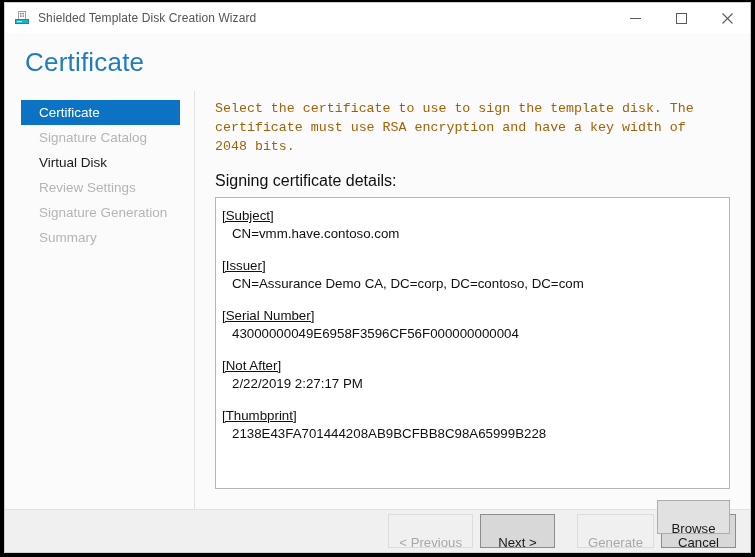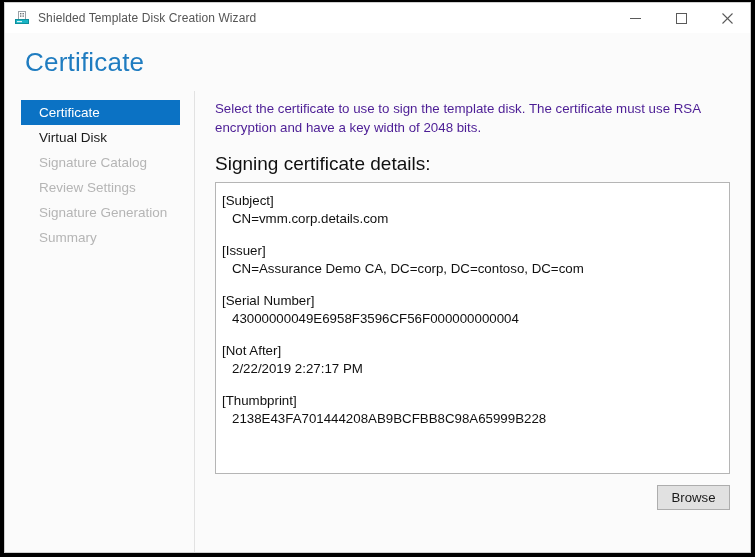--- a/index.html
+++ b/index.html
@@ -122,62 +122,63 @@
 
   #content {
     flex: 1;
     padding: 8px 20px 0 20px;
     box-sizing: border-box;
     position: relative;
     min-width: 0;
   }
   #instructions {
     font-size: 13.3px;
-    color: #4c1d95;
+    color: #a16207;
     line-height: 19px;
     margin: 0;
     padding-right: 6px;
+    font-family: Liberation Mono, monospace;
   }
   #details-label {
-    font-size: 19px;
+    font-size: 16px;
     color: #101010;
     margin-top: 16px;
   }
   #cert-box {
     margin-top: 7px;
     height: 292px;
     background: #ffffff;
     border: 1px solid #b5b5b5;
     box-sizing: border-box;
     padding: 9px 10px 0 6px;
     overflow: hidden;
     font-size: 13.3px;
     color: #101010;
     line-height: 18px;
   }
-  .cert-key { margin: 0; }
+  .cert-key { margin: 0; text-decoration: underline; }
   .cert-val { margin: 0 0 14px 10px; }
   .cert-val.last { margin-bottom: 0; }
 
   #browse-row {
     display: flex;
     justify-content: flex-end;
     margin-top: 11px;
   }
 
   
   .btn {
     font-family: "Liberation Sans", sans-serif;
     font-size: 13.2px;
     color: #1a1a1a;
     background: #e1e1e1;
     border: 1px solid #adadad;
     height: 25px;
     min-width: 73px;
-    padding: 0 10px;
+    padding: 16px 10px;
     box-sizing: border-box;
     line-height: 23px;
     text-align: center;
     white-space: nowrap;
   }
   .btn.disabled {
     color: #a8a8a8;
     background: #f0f0f0;
     border-color: #dcdcdc;
   }
@@ -242,34 +243,34 @@
   </div>
 
   <div id="header">
     <div id="page-title">Certificate</div>
   </div>
 
   <div id="body-area">
 
     <div id="sidebar">
       <div class="nav-item selected">Certificate</div>
+      <div class="nav-item disabled">Signature Catalog</div>
       <div class="nav-item">Virtual Disk</div>
-      <div class="nav-item disabled">Signature Catalog</div>
       <div class="nav-item disabled">Review Settings</div>
       <div class="nav-item disabled">Signature Generation</div>
       <div class="nav-item disabled">Summary</div>
     </div>
 
     <div id="content">
       <p id="instructions">Select the certificate to use to sign the template disk. The certificate must use RSA encryption and have a key width of 2048 bits.</p>
       <div id="details-label">Signing certificate details:</div>
 
       <div id="cert-box">
         <div class="cert-key">[Subject]</div>
-        <div class="cert-val">CN=vmm.corp.details.com</div>
+        <div class="cert-val">CN=vmm.have.contoso.com</div>
 
         <div class="cert-key">[Issuer]</div>
         <div class="cert-val">CN=Assurance Demo CA, DC=corp, DC=contoso, DC=com</div>
 
         <div class="cert-key">[Serial Number]</div>
         <div class="cert-val">43000000049E6958F3596CF56F000000000004</div>
 
 
         <div class="cert-key">[Not After]</div>
         <div class="cert-val">2/22/2019 2:27:17 PM</div>
@@ -277,14 +278,23 @@
         <div class="cert-key">[Thumbprint]</div>
         <div class="cert-val last">2138E43FA701444208AB9BCFBB8C98A65999B228</div>
       </div>
 
       <div id="browse-row">
         <button class="btn">Browse</button>
       </div>
     </div>
   </div>
 
+  <div id="footer">
+    <button class="btn disabled">&lt; Previous</button>
+    <div class="gap-sm"></div>
+    <button class="btn default">Next &gt;</button>
+    <div class="gap-lg"></div>
+    <button class="btn disabled">Generate</button>
+    <div class="gap-sm"></div>
+    <button class="btn default">Cancel</button>
+  </div>
 
 </div>
 
 </body></html>

